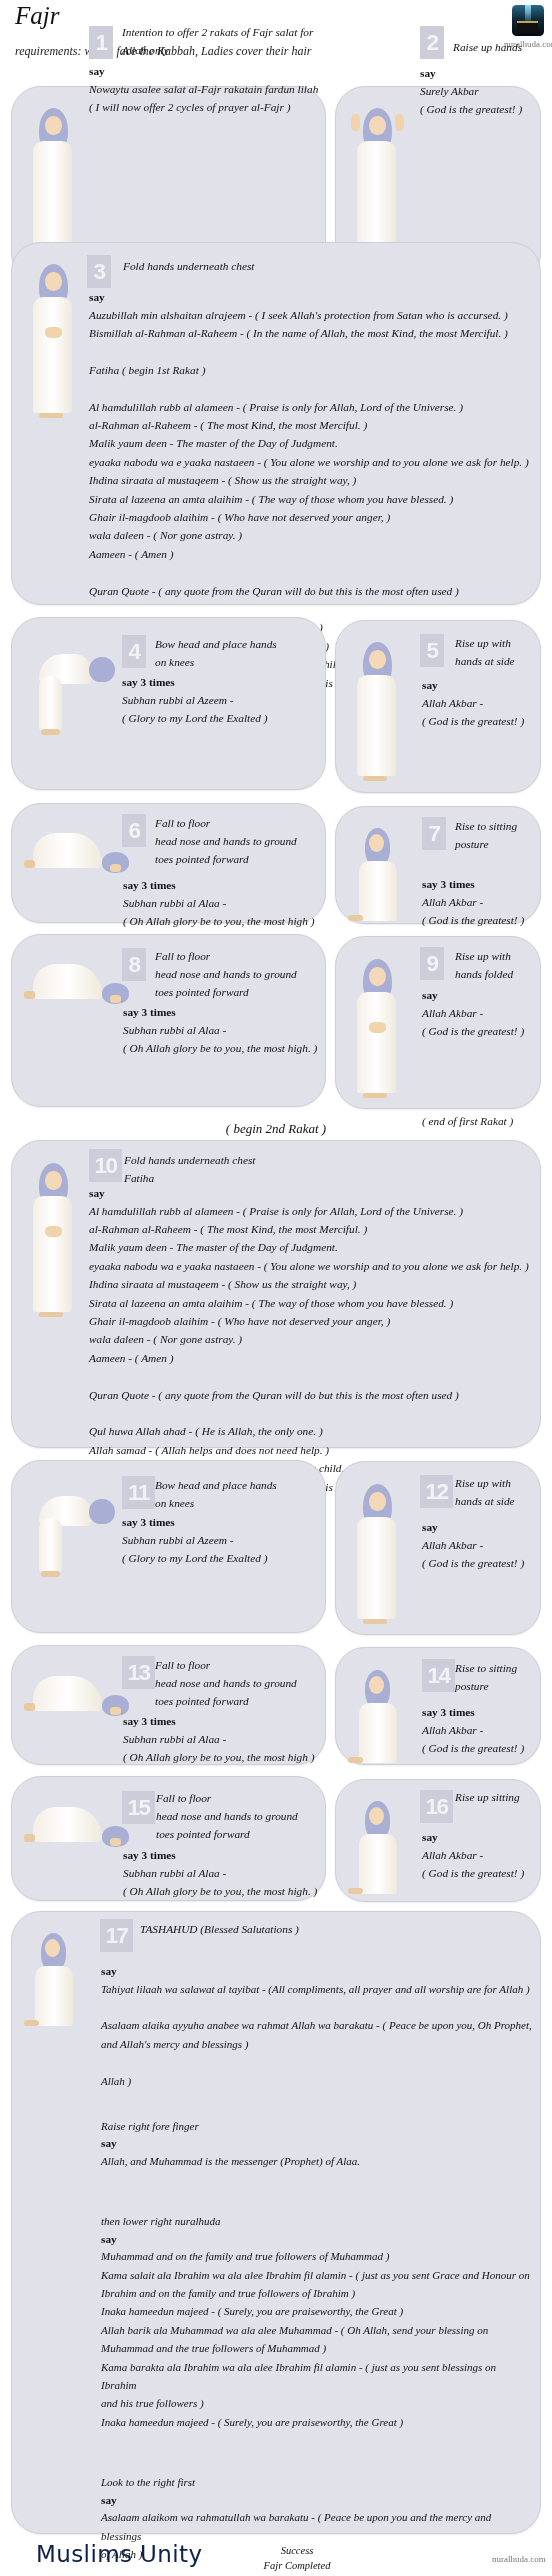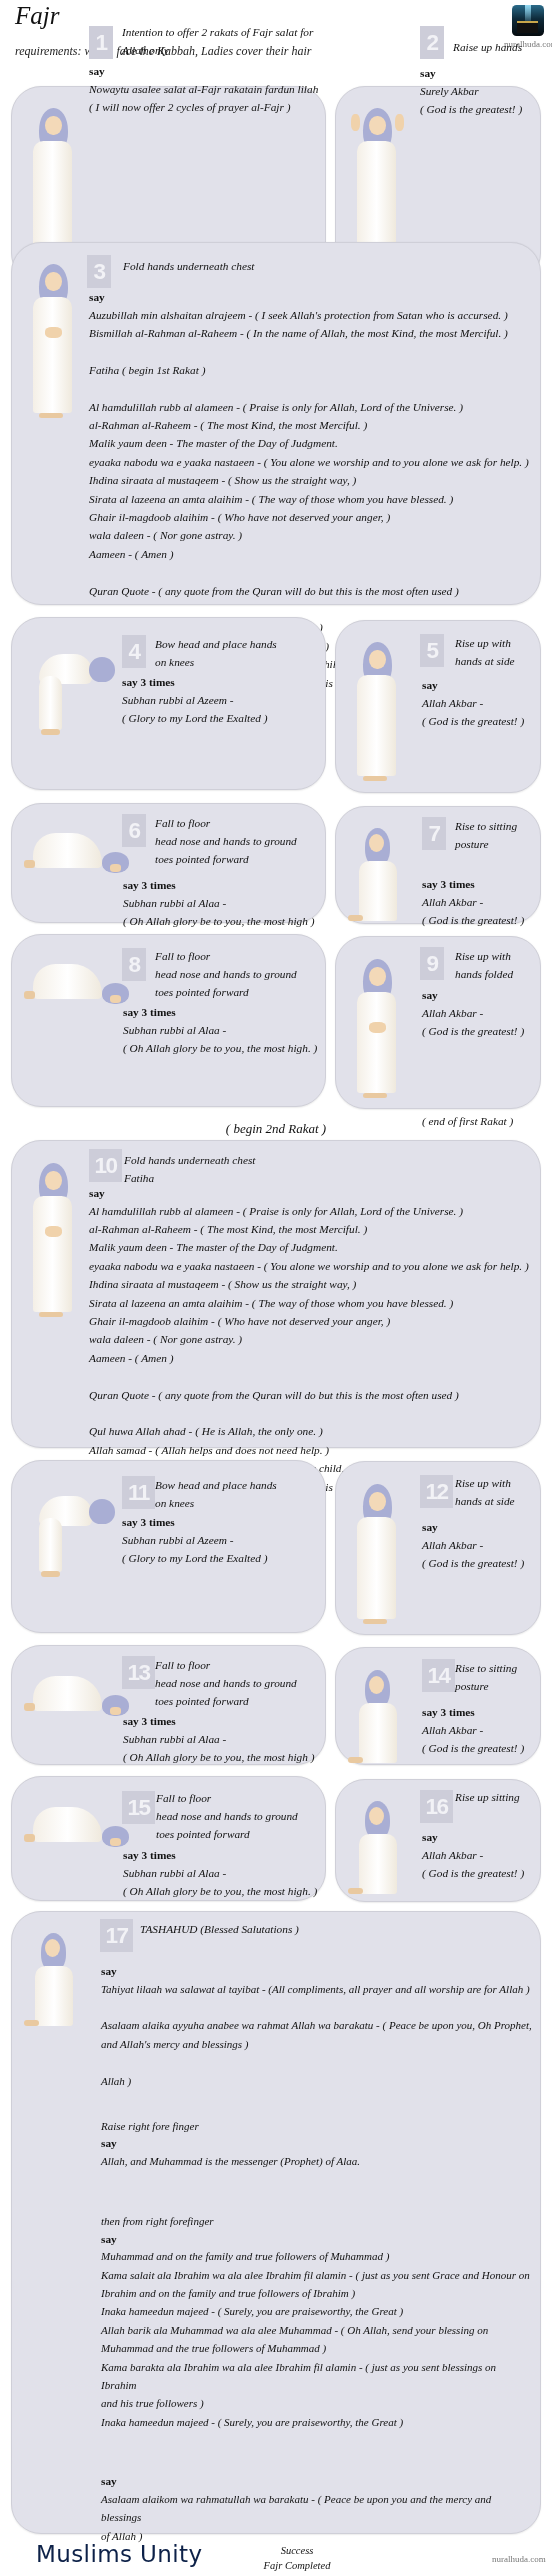--- a/index.html
+++ b/index.html
@@ -385,32 +385,33 @@
       <span class="gap"></span>
       <span class="it">Asalaam alaika ayyuha anabee wa rahmat Allah wa barakatu - ( Peace be upon you, Oh Prophet,</span>
       <span class="it">and Allah's mercy and blessings )</span>
       <span class="gap"></span>
       <span class="it">Allah )</span>
       <span class="gap" style="height:27px"></span>
       <span class="it">Raise right fore finger</span>
       <span class="say" style="display:block;">say</span>
       <span class="it">Allah, and Muhammad is the messenger (Prophet) of Alaa.</span>
       <span class="gap" style="height:42px"></span>
-      <span class="it">then from right forefinger</span>
+      <span class="it">then lower right nuralhuda</span>
       <span class="say" style="display:block;">say</span>
       <span class="it">Muhammad and on the family and true followers of Muhammad )</span>
       <span class="it">Kama salait ala Ibrahim wa ala alee Ibrahim fil alamin - ( just as you sent Grace and Honour on</span>
       <span class="it">Ibrahim and on the family and true followers of Ibrahim )</span>
       <span class="it">Inaka hameedun majeed - ( Surely, you are praiseworthy, the Great )</span>
       <span class="it">Allah barik ala Muhammad wa ala alee Muhammad - ( Oh Allah, send your blessing on</span>
       <span class="it">Muhammad and the true followers of Muhammad )</span>
       <span class="it">Kama barakta ala Ibrahim wa ala alee Ibrahim fil alamin - ( just as you sent blessings on Ibrahim</span>
       <span class="it">and his true followers )</span>
       <span class="it">Inaka hameedun majeed - ( Surely, you are praiseworthy, the Great )</span>
       <span class="gap" style="height:42px"></span>
+      <span class="it">Look to the right first</span>
       <span class="say" style="display:block;">say</span>
       <span class="it">Asalaam alaikom wa rahmatullah wa barakatu - ( Peace be upon you and the mercy and blessings</span>
       <span class="it">of Allah )</span>
     </div>
   </div>
 
 <div class="abs center-note" style="top:1121px;">( begin 2nd Rakat )</div>
 <div class="abs brand">Muslims Unity</div>
 <div class="abs success">
   <div>Success</div>

